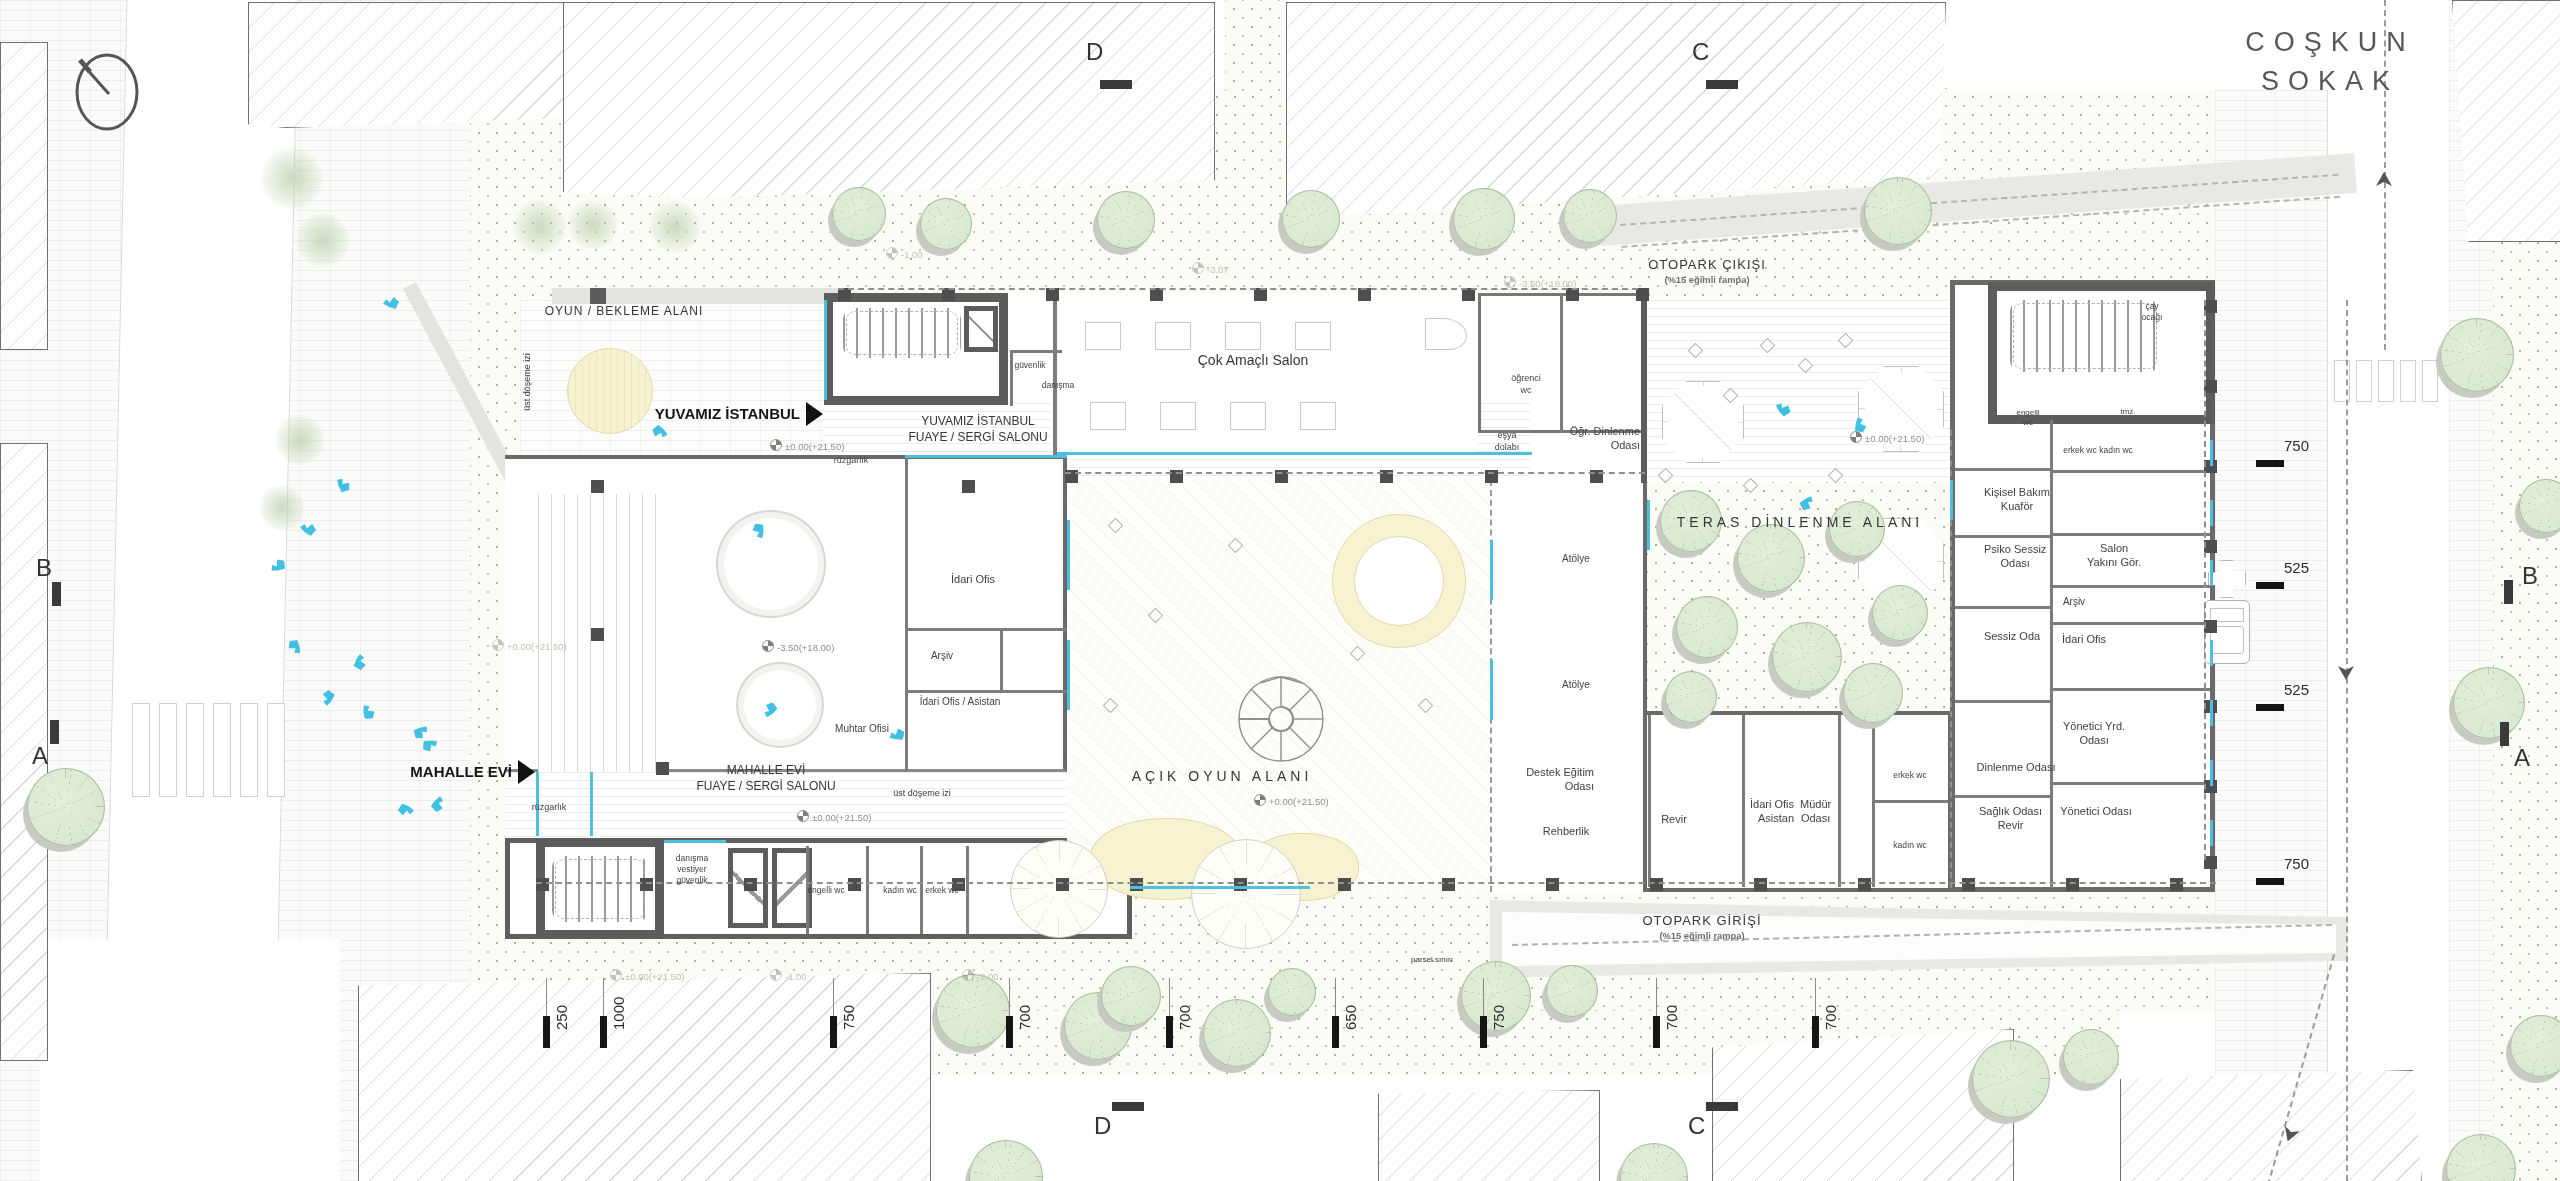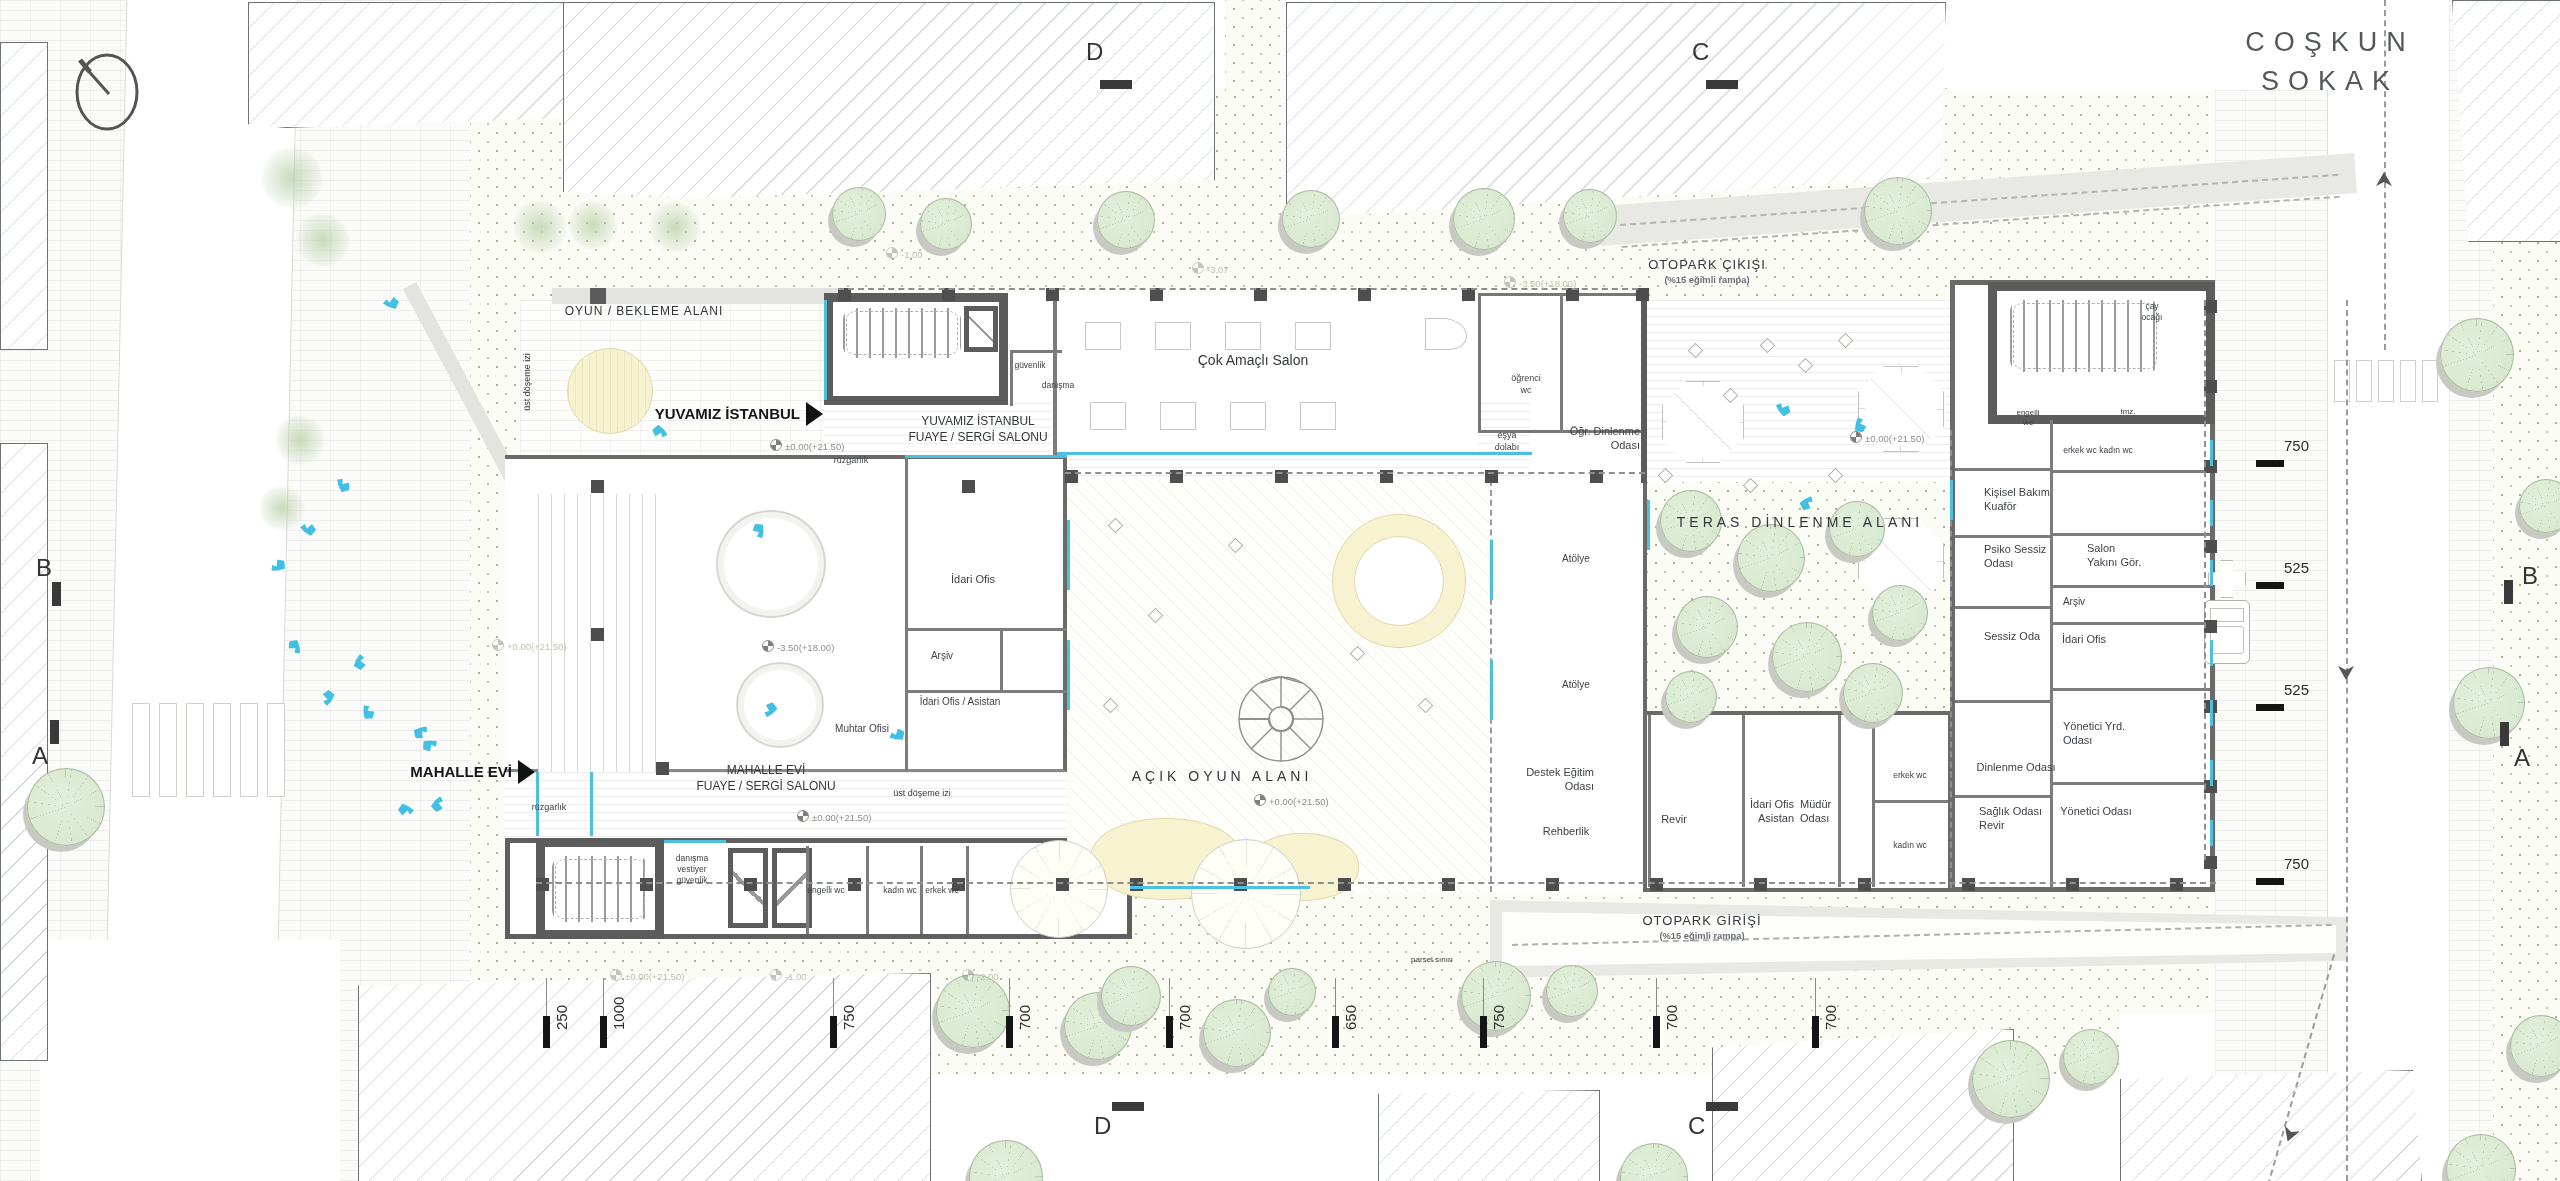--- a/index.html
+++ b/index.html
@@ -40,21 +40,21 @@
   .ylw{background:#f7f2cf;border:1px solid #e3d9a7;border-radius:50%;}
   .wheel{border-radius:50%;border:1px solid #cfcfc9;background-color:#fffef7;
         background-image:repeating-conic-gradient(rgba(160,160,148,.28) 0 1deg, transparent 1deg 30deg);}
   .umb{clip-path:polygon(30% 0,70% 0,100% 30%,100% 70%,70% 100%,30% 100%,0 70%,0 30%);
         border:1px solid #c2c2bc;background-color:#fff;
         background-image:repeating-conic-gradient(rgba(150,150,140,.35) 0 .8deg, transparent .8deg 45deg);}
   .tbl{border:1.5px solid #c9c9c6;background:#fff;}
   .dia{width:9px;height:9px;border:1.2px solid #b3b3ad;transform:rotate(45deg);background:#fff;}
   .lbl{position:absolute;transform:translate(-50%,-50%);white-space:nowrap;color:#3e4247;
        text-align:center;line-height:1.3;}
-  .lbl.alL{transform:translate(0,-50%);text-align:left;}
+  .lbl.alL{transform:translate(0,-50%);text-align:center;}
   .lbl.alR{transform:translate(-100%,-50%);text-align:right;}
   .lbl .sub{display:block;font-size:.72em;color:#6b6f73;font-weight:700;letter-spacing:0;}
   .sec{position:absolute;font-size:24px;color:#333;font-weight:400;}
   .dimbar{position:absolute;background:#151515;}
   .dimtx{position:absolute;font-size:15px;color:#2c2c2c;}
   .elev{position:absolute;font-size:9.5px;color:#8f8f8b;white-space:nowrap;}
   .elev .sym{display:inline-block;width:10px;height:10px;border-radius:50%;vertical-align:-1px;margin-right:3px;
        background:conic-gradient(#7f7f7a 0 90deg, #fff 90deg 180deg, #7f7f7a 180deg 270deg, #fff 270deg 360deg);
        border:1px solid #8f8f8a;}
   .elev.faded{color:#c2bfae;}
@@ -373,21 +373,21 @@
       <div class="abs dia" style="left: 1745px; top: 480px;"></div>
       <div class="abs dia" style="left: 1830px; top: 470px;"></div>
       <div class="abs dia" style="left: 1110px; top: 520px;"></div>
       <div class="abs dia" style="left: 1150px; top: 610px;"></div>
       <div class="abs dia" style="left: 1105px; top: 700px;"></div>
       <div class="abs dia" style="left: 1230px; top: 540px;"></div>
       <div class="abs dia" style="left: 1352px; top: 648px;"></div>
       <div class="abs dia" style="left: 1420px; top: 700px;"></div>
     </div>
   <div class="abs" id="gen-labels" style="left:0;top:0;width:100%;height:100%;">
-      <div class="lbl" style="left: 624px; top: 312px; font-size: 12px; letter-spacing: 1px; color: rgb(51, 55, 59); margin-left: 20px;"><span>OYUN / BEKLEME ALANI</span></div>
+      <div class="lbl" style="left: 624px; top: 312px; font-size: 12px; letter-spacing: 1px; color: rgb(51, 55, 59);"><span>OYUN / BEKLEME ALANI</span></div>
       <div class="lbl" style="left: 1800px; top: 522px; font-size: 14px; letter-spacing: 4px; color: rgb(51, 55, 59);"><span>TERAS DİNLENME ALANI</span></div>
       <div class="lbl" style="left: 1222px; top: 776px; font-size: 14px; letter-spacing: 4px; color: rgb(51, 55, 59);"><span>AÇIK OYUN ALANI</span></div>
       <div class="lbl" style="left: 1707px; top: 272px; font-size: 13px; letter-spacing: 1px; color: rgb(51, 55, 59);"><span>OTOPARK ÇIKIŞI</span><span class="sub">(%15 eğimli rampa)</span></div>
       <div class="lbl" style="left: 1702px; top: 928px; font-size: 13px; letter-spacing: 1px; color: rgb(51, 55, 59);"><span>OTOPARK GİRİŞİ</span><span class="sub">(%15 eğimli rampa)</span></div>
       <div class="lbl" style="left: 978px; top: 430px; font-size: 12px; color: rgb(51, 55, 59);"><span>YUVAMIZ İSTANBUL</span><br><span>FUAYE / SERGİ SALONU</span></div>
       <div class="lbl" style="left: 766px; top: 779px; font-size: 12px; color: rgb(51, 55, 59);"><span>MAHALLE EVİ</span><br><span>FUAYE / SERGİ SALONU</span></div>
       <div class="lbl" style="left: 1253px; top: 360px; font-size: 14px; color: rgb(51, 55, 59);"><span>Çok Amaçlı Salon</span></div>
       <div class="lbl" style="left: 528px; top: 382px; font-size: 9px; transform: translate(-50%, -50%) rotate(-90deg); color: rgb(51, 55, 59);"><span>üst döşeme izi</span></div>
       <div class="lbl" style="left: 922px; top: 794px; font-size: 9px; color: rgb(51, 55, 59);"><span>üst döşeme izi</span></div>
       <div class="lbl" style="left: 1432px; top: 960px; font-size: 8px; color: rgb(51, 55, 59);"><span>parsel sınırı</span></div>

